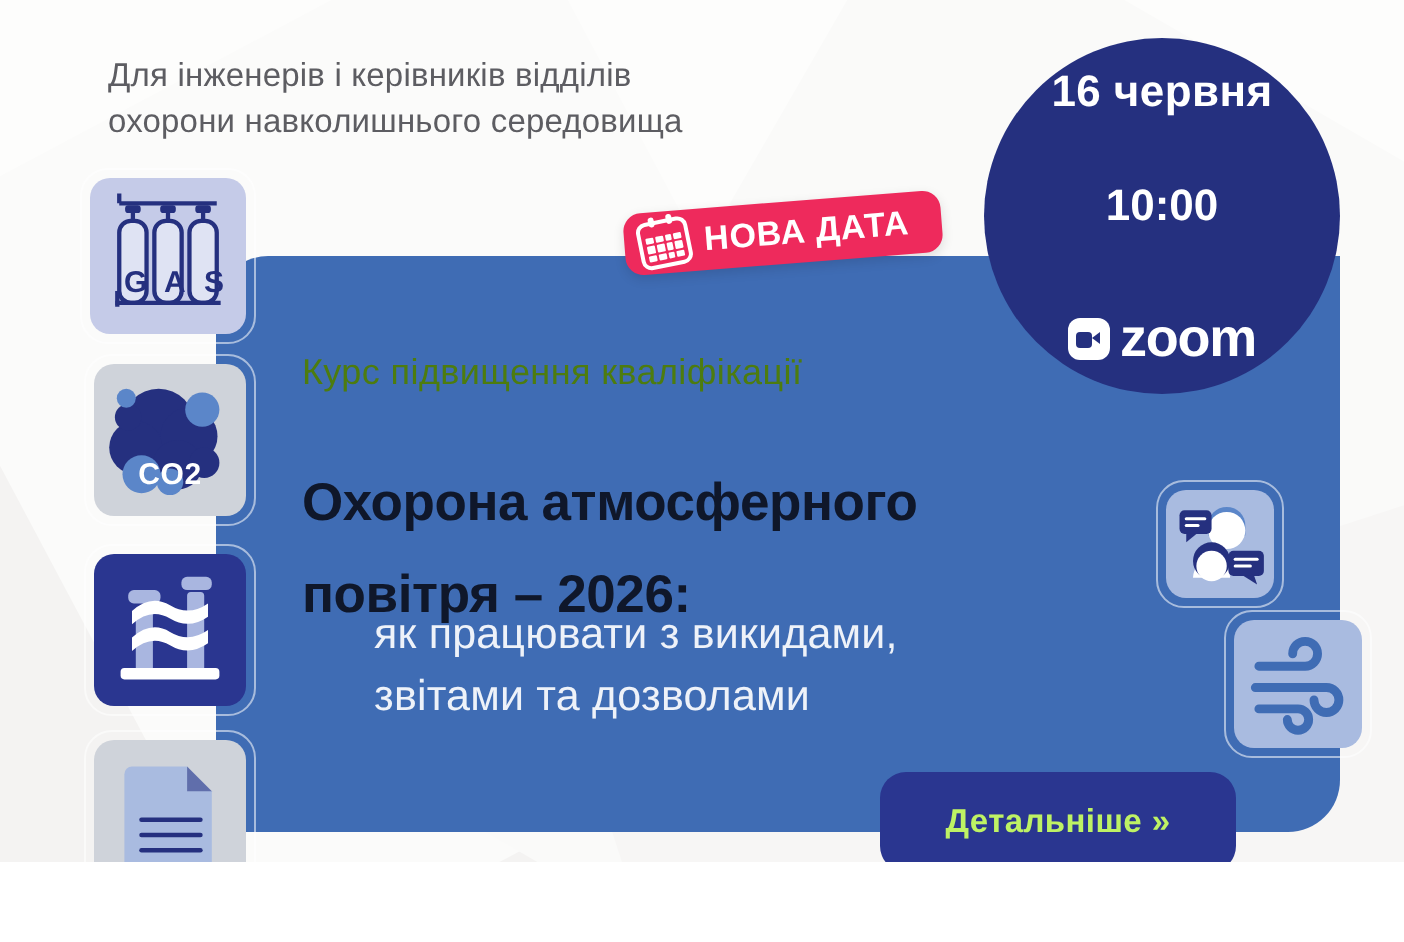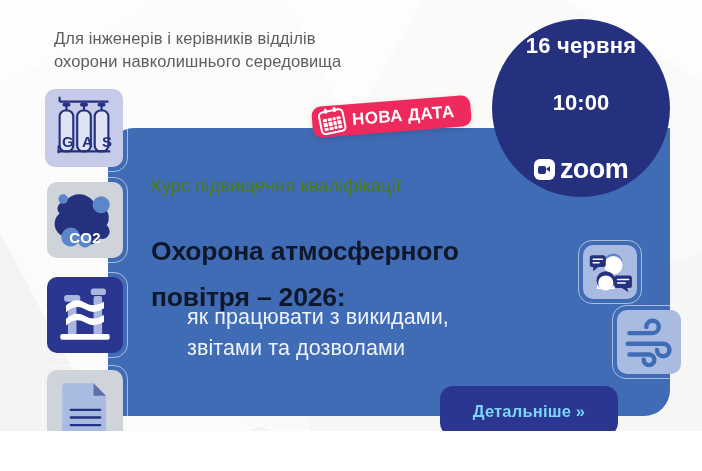--- a/index.html
+++ b/index.html
@@ -242,21 +242,21 @@
   
   .cta {
     position: absolute;
     left: 440px;
     top: 386px;
     width: 178px;
     height: 50px;
     background: #2a3690;
     border: none;
     border-radius: 13px;
-    color: #7dd3fc;
+    color: #bef264;
     font-family: "Liberation Sans", sans-serif;
     font-size: 16.5px;
     font-weight: bold;
     letter-spacing: 0.2px;
     cursor: pointer;
   }
 
   
   .tile {
     position: absolute;

